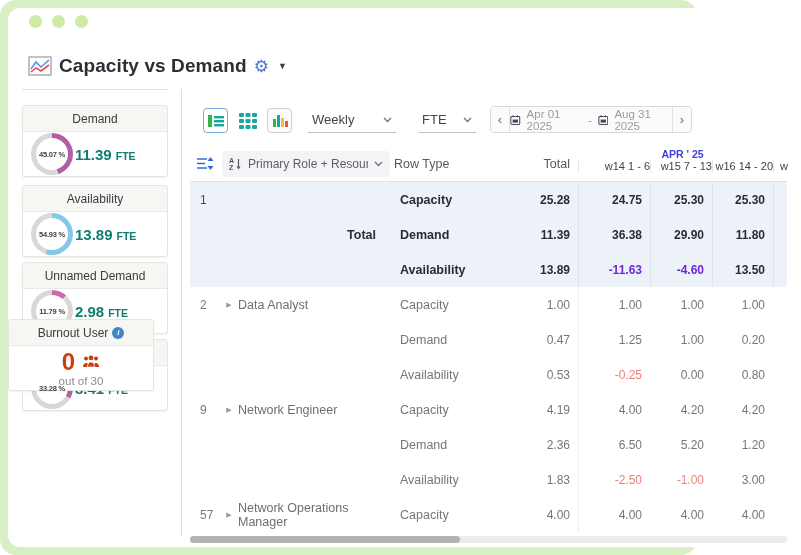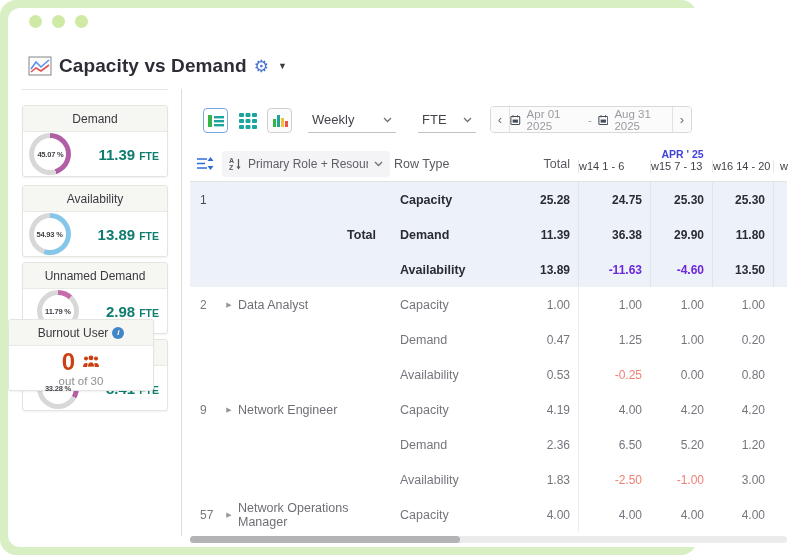--- a/index.html
+++ b/index.html
@@ -17,21 +17,21 @@
   .gear { font-size:17px; color:#4a74d2; line-height:1; }
   .title-caret { font-size:9px; color:#3a3a42; margin-left:2px; }
 
   .h-divider { position:absolute; left:14px; top:81px; width:146px; height:1px; background:#e3e3e3; }
   .v-divider { position:absolute; left:173px; top:81px; width:1px; height:447px; background:#dcdcdc; }
 
   
   .sidebar { position:absolute; left:14px; top:97px; width:146px; }
   .card { position:absolute; left:0; width:146px; height:72px; background:#fff; border:1px solid #e4e4e1; border-radius:3px; box-shadow:0 1px 2px rgba(0,0,0,.06); overflow:hidden; }
   .card-header { height:26px; background:#f6f6f3; border-bottom:1px solid #e9e9e6; display:flex; align-items:center; justify-content:center; gap:4px; font-size:12px; color:#3a3a40; }
-  .card-body { height:44px; display:flex; align-items:center; padding:0 8px; gap:27px;justify-content:flex-end; }
+  .card-body { height:44px; display:flex; align-items:center; padding:0 8px; gap:2px; }
   .donut { position:relative; width:42px; height:42px; border-radius:50%; flex:0 0 auto; }
   .donut::after { content:""; position:absolute; inset:5px; background:#fff; border-radius:50%; }
   .donut-pct { position:absolute; inset:0; display:flex; align-items:center; justify-content:center; font-size:7.5px; font-weight:700; color:#3f3f45; z-index:1; letter-spacing:-.2px; }
   .fte { display:flex; align-items:baseline; gap:4px; color:#0e7d6e; }
   .fte-val { font-size:15px; font-weight:700; }
   .fte-unit { font-size:10.5px; font-weight:700; }
   .info-badge { width:12px; height:12px; border-radius:50%; background:#4286c8; color:#fff; font-size:8px; font-weight:700; display:flex; align-items:center; justify-content:center; font-style:italic; }
   .burn-body { height:44px; display:flex; flex-direction:column; align-items:center; justify-content:center; }
   .burn-row { display:flex; align-items:center; gap:7px; }
   .burn-count { font-size:24px; font-weight:800; color:#cb3f10; line-height:1; }
@@ -58,21 +58,21 @@
   .gridrow { display:grid; grid-template-columns:30px 18px 152px 100px 88px 72px 62px 61px 1fr; }
   .thead { height:37px; border-bottom:1px solid #e2e2e2; align-items:center; }
   .th-filter { display:flex; align-items:center; justify-content:center; }
   .th-pill { grid-column:2/4; height:26px; background:#f4f4f6; border-radius:4px; display:flex; align-items:center; gap:6px; padding:0 7px; margin-left:2px; }
   .th-pill-label { flex:1; font-size:12px; color:#5e5e68; white-space:nowrap; overflow:hidden; }
   .th-rowtype { font-size:12.5px; color:#585862; padding-left:4px; }
   .th-total { font-size:12.5px; color:#585862; text-align:right; padding-right:8px; }
   .th-weeks { grid-column:6/10; height:37px; display:flex; flex-direction:column; justify-content:space-between; padding:3px 0 20px; }
   .th-month { text-align:center; font-size:10.5px; font-weight:700; color:#4141d9; }
   .wlabels { display:grid; grid-template-columns:72px 62px 61px 1fr; font-size:11px; color:#3f3f49; }
-  .wlabels span { text-align:left; border-left:1px solid #e6e6e6; line-height:13px; }
+  .wlabels span { text-align:right; border-left:1px solid #e6e6e6; line-height:13px; }
   .wlabels span:last-child { text-align:left; padding-left:6px; }
 
   .tbody {}
   .tgroup {}
   .grp-total { background:#edf2f9; }
   .trow { height:35px; font-size:12px; }
   .trow > div { height:100%; display:flex; align-items:center; }
   .c-num { padding-left:10px; color:#77777f; font-size:12px; }
   .grp-total .c-num { color:#4a4a52; }
   .c-caret { justify-content:center; font-size:7px; color:#97979c; }

